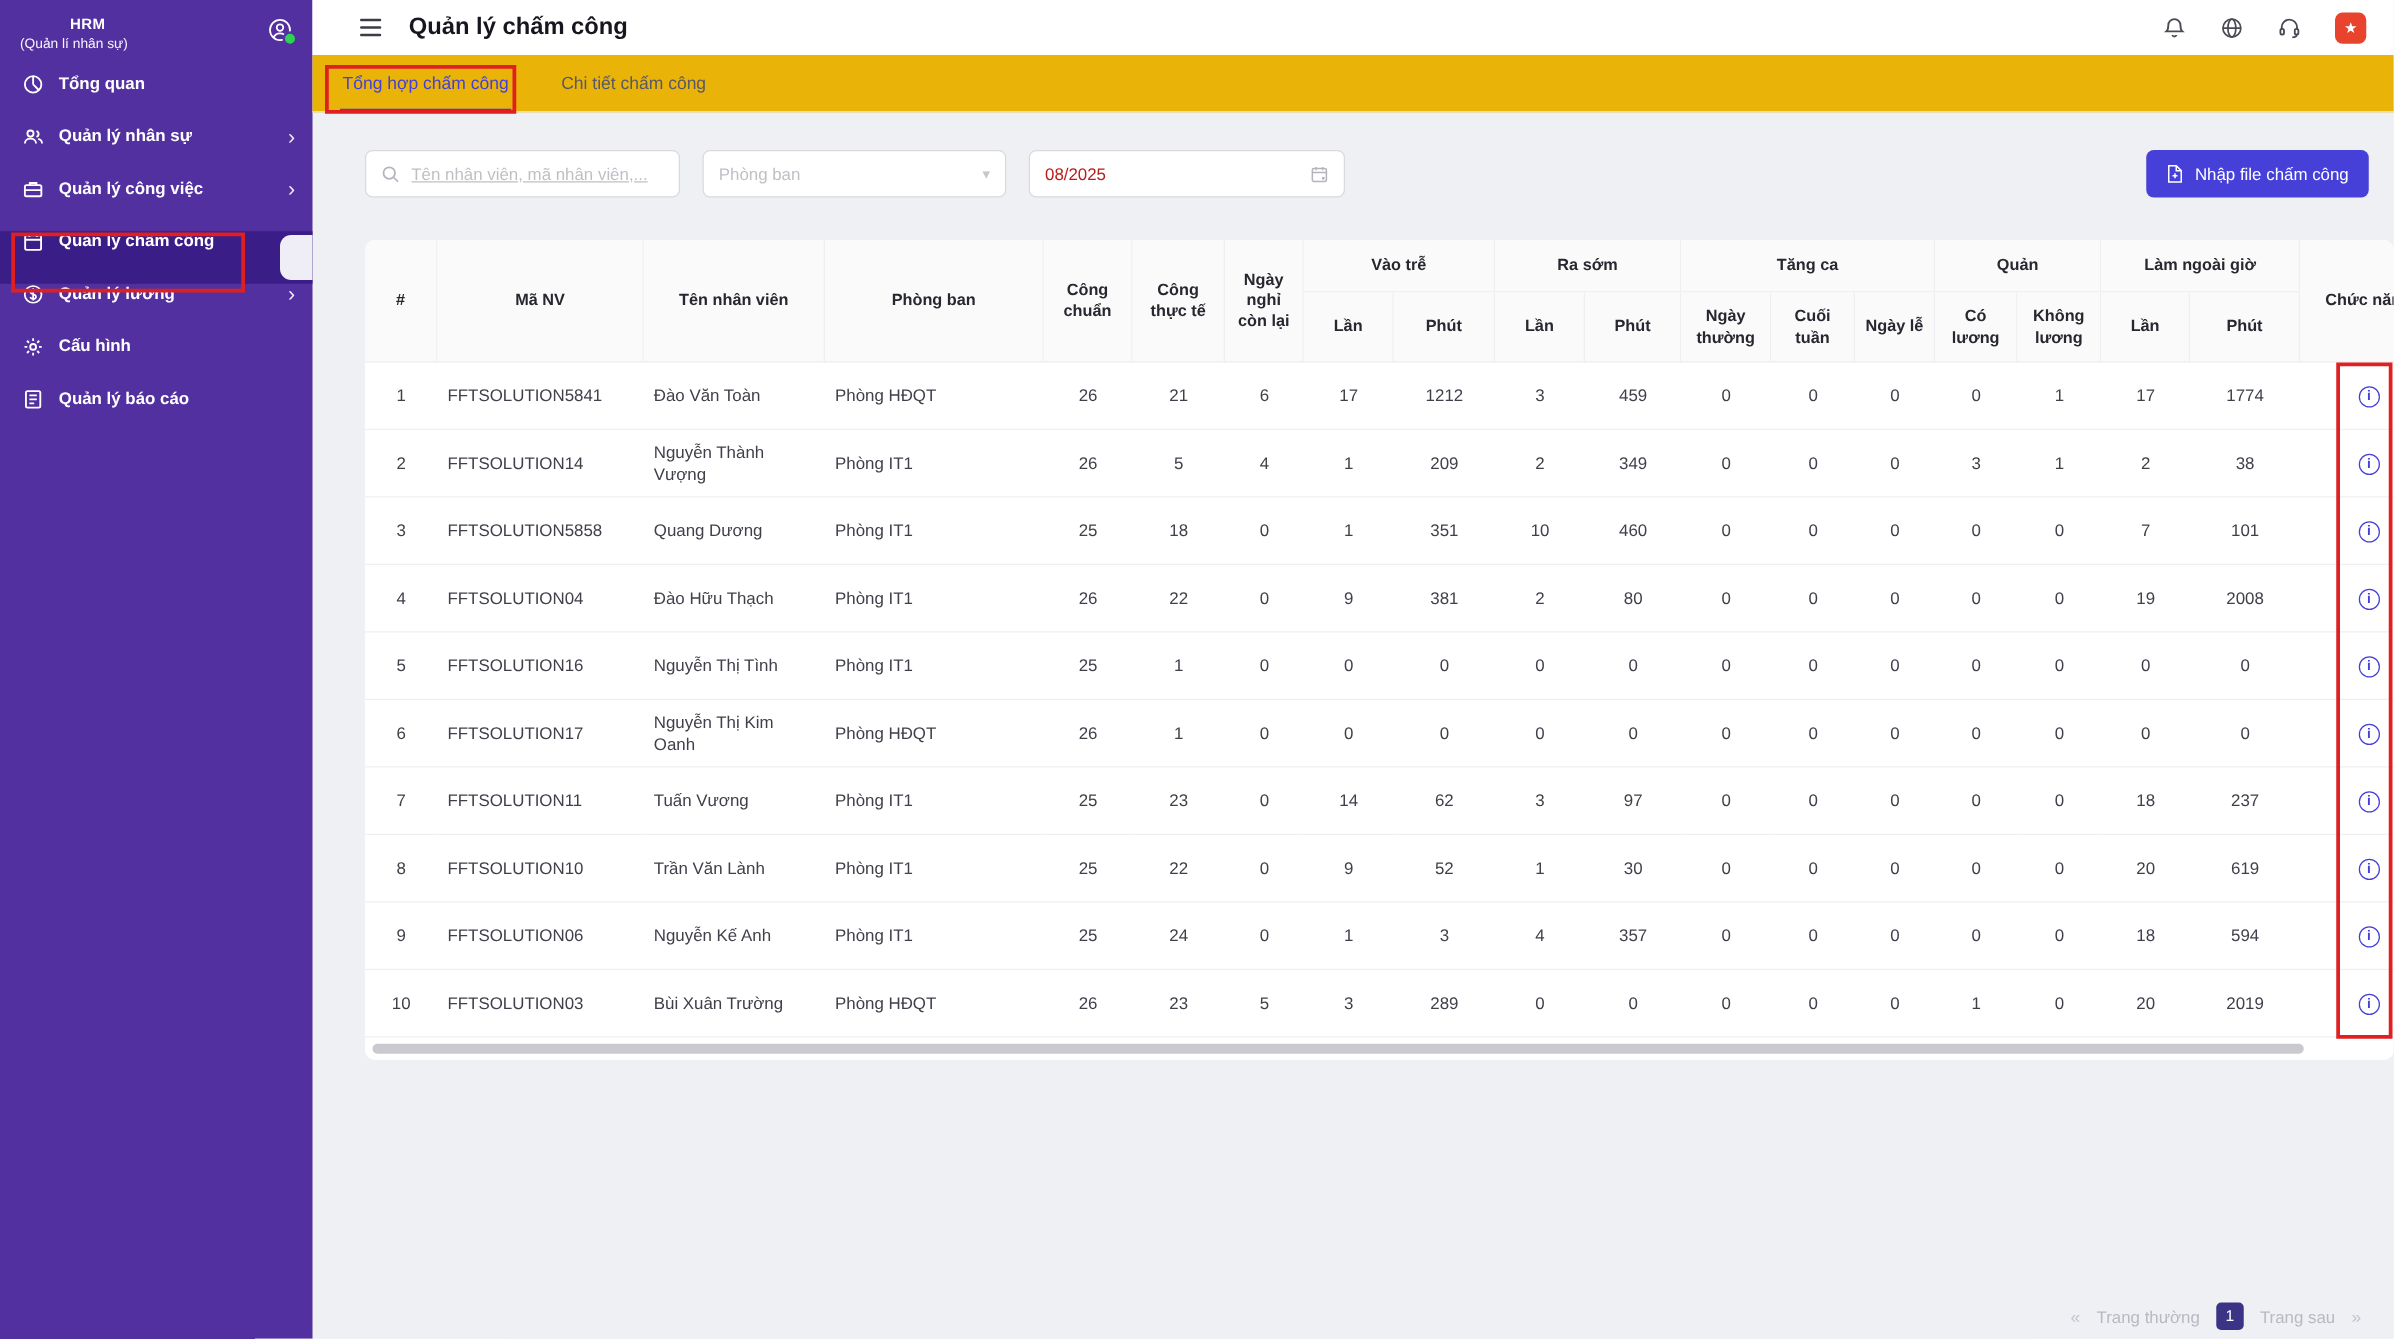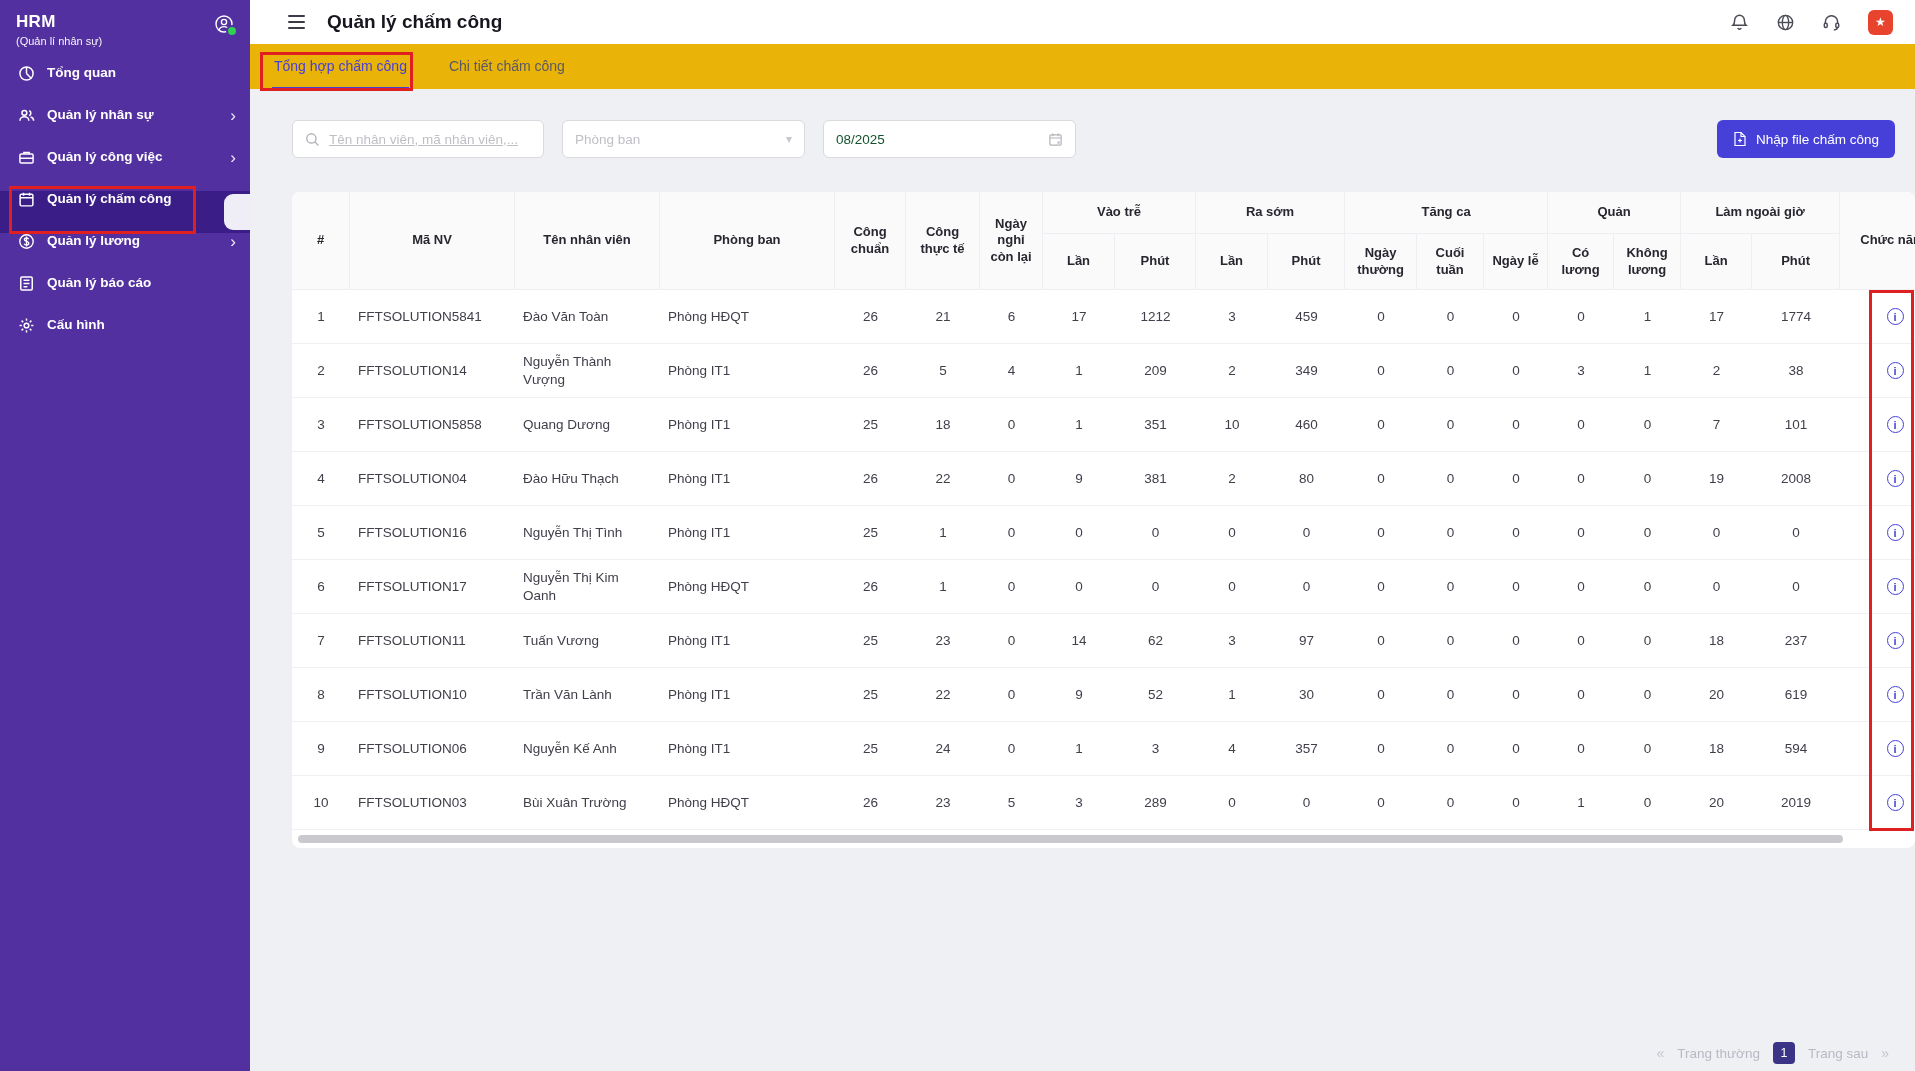--- a/index.html
+++ b/index.html
@@ -7,21 +7,21 @@
     --annotation:#e02020; --avatar:#e8432d; --page-box:#3b3486;
   }
   *{box-sizing:border-box;margin:0;padding:0;}
   html,body{width:1915px;height:1071px;overflow:hidden;}
   body{font-family:"Liberation Sans","DejaVu Sans",sans-serif;background:#eef0f4;position:relative;font-size:13.5px;color:#3f3f4a;}
   .app{display:flex;width:100%;height:100%;}
 
   
   .sidebar{width:250px;flex-shrink:0;background:var(--sidebar);color:#fff;position:relative;}
   .brand{padding:12px 14px 0 16px;display:flex;justify-content:space-between;align-items:flex-start;}
-  .brand-title{font-size:17px;font-weight:bold;letter-spacing:.3px;}
+  .brand-title{font-size:12px;font-weight:bold;letter-spacing:.3px;margin-left:40px;}
   .brand-sub{font-size:11px;margin-top:3px;opacity:.95;}
   .brand-avatar{width:24px;height:24px;border-radius:50%;display:flex;align-items:center;justify-content:center;position:relative;cursor:pointer;color:#fff;}
   .brand-avatar svg{width:20px;height:20px;}
   .brand-avatar::after{content:"";position:absolute;right:-2px;bottom:-1px;width:8px;height:8px;background:#2fd153;border-radius:50%;border:2px solid var(--sidebar);}
   .menu{margin-top:18px;}
   .menu-item{height:42px;display:flex;align-items:flex-start;gap:12px;padding:0 14px 0 18px;font-size:13.5px;font-weight:600;cursor:pointer;position:relative;white-space:nowrap;}
   .menu-item .mi-icon{width:17px;height:17px;display:inline-flex;flex-shrink:0;}
   .menu-item .mi-icon svg{width:17px;height:17px;}
   .menu-item .chev{margin-left:auto;font-size:17px;line-height:1;opacity:.9;font-weight:400;}
   .menu-item.active{background:var(--sidebar-active);}
@@ -46,21 +46,21 @@
   .filters{display:flex;gap:18px;margin-bottom:34px;align-items:center;}
   .input{background:#fff;border:1px solid #d9d9de;border-radius:6px;height:38px;display:flex;align-items:center;padding:0 12px;gap:9px;color:#bfbfc6;}
   .input .ic{display:inline-flex;color:#b4b4bc;}
   .input .ic svg{width:15px;height:15px;}
   .search{width:252px;text-decoration:underline;}
   .search input{border:none;outline:none;flex:1;font-size:13.5px;font-family:inherit;color:#333;min-width:0;background:transparent;}
   .search input::placeholder{color:#bfbfc6;}
   .select{width:243px;justify-content:space-between;}
   .caret{color:#c6c6cd;font-size:12px;}
   .date{width:253px;justify-content:space-between;}
-  .date input{border:none;outline:none;font-size:13.5px;font-family:inherit;color:#14532d;width:120px;background:transparent;}
+  .date input{border:none;outline:none;font-size:13.5px;font-family:inherit;color:#b91c1c;width:120px;background:transparent;}
   .import-btn{margin-left:auto;background:var(--accent);color:#fff;border:none;border-radius:6px;height:38px;padding:0 16px;display:flex;align-items:center;gap:9px;font-size:13.5px;font-weight:500;font-family:inherit;cursor:pointer;}
   .import-btn svg{width:14px;height:16px;}
 
   
   .card{background:#fff;border-radius:8px;margin-right:-20px;overflow:hidden;position:relative;padding-bottom:18px;}
   table{border-collapse:separate;border-spacing:0;table-layout:fixed;width:1658px;}
   thead th{background:#fafafb;border-bottom:1px solid #eeeef3;border-right:1px solid #eeeef3;font-weight:bold;color:#27272f;font-size:13px;text-align:center;vertical-align:middle;padding:4px 5px;line-height:1.25;}
   tr.group-row th{height:42px;}
   tr.sub-row th{height:56px;}
   tbody td{border-bottom:1px solid #f0f0f4;text-align:center;vertical-align:middle;height:54px;padding:2px 8px;font-size:13.5px;color:#40404b;line-height:1.3;}
@@ -145,34 +145,34 @@
               <circle cx="8" cy="8" r="6.3"></circle>
               <path d="M10 5.8c-.4-.8-1.1-1.2-2-1.2-1.1 0-2 .6-2 1.6s.9 1.4 2 1.7 2.2.7 2.2 1.8-1 1.7-2.2 1.7c-1 0-1.8-.5-2.2-1.3M8 3.4v9.2"></path>
             </svg>
           </span>
           <span class="mi-label">Quản lý lương</span>
           <span class="chev">›</span>
         </div>
         <div class="menu-item">
           <span class="mi-icon">
             <svg viewBox="0 0 16 16" fill="none" stroke="currentColor" stroke-width="1.4">
+              <circle cx="8" cy="8" r="2.2"></circle>
+              <path d="M8 1.5v2.1M8 12.4v2.1M1.5 8h2.1M12.4 8h2.1M3.4 3.4l1.5 1.5M11.1 11.1l1.5 1.5M12.6 3.4l-1.5 1.5M4.9 11.1l-1.5 1.5"></path>
+            </svg>
+          </span>
+          <span class="mi-label">Cấu hình</span>
+        </div>
+        <div class="menu-item">
+          <span class="mi-icon">
+            <svg viewBox="0 0 16 16" fill="none" stroke="currentColor" stroke-width="1.4">
               <rect x="2.6" y="1.8" width="10.8" height="12.4" rx="1.2"></rect>
               <path d="M5.2 5h5.6M5.2 8h5.6M5.2 11h3.6"></path>
             </svg>
           </span>
           <span class="mi-label">Quản lý báo cáo</span>
-        </div>
-        <div class="menu-item">
-          <span class="mi-icon">
-            <svg viewBox="0 0 16 16" fill="none" stroke="currentColor" stroke-width="1.4">
-              <circle cx="8" cy="8" r="2.2"></circle>
-              <path d="M8 1.5v2.1M8 12.4v2.1M1.5 8h2.1M12.4 8h2.1M3.4 3.4l1.5 1.5M11.1 11.1l1.5 1.5M12.6 3.4l-1.5 1.5M4.9 11.1l-1.5 1.5"></path>
-            </svg>
-          </span>
-          <span class="mi-label">Cấu hình</span>
         </div>
       </nav>
   </aside>
 
   <div class="main">
 
     <header class="topbar">
       <span class="hamburger">
           <i></i>
           <i></i>

